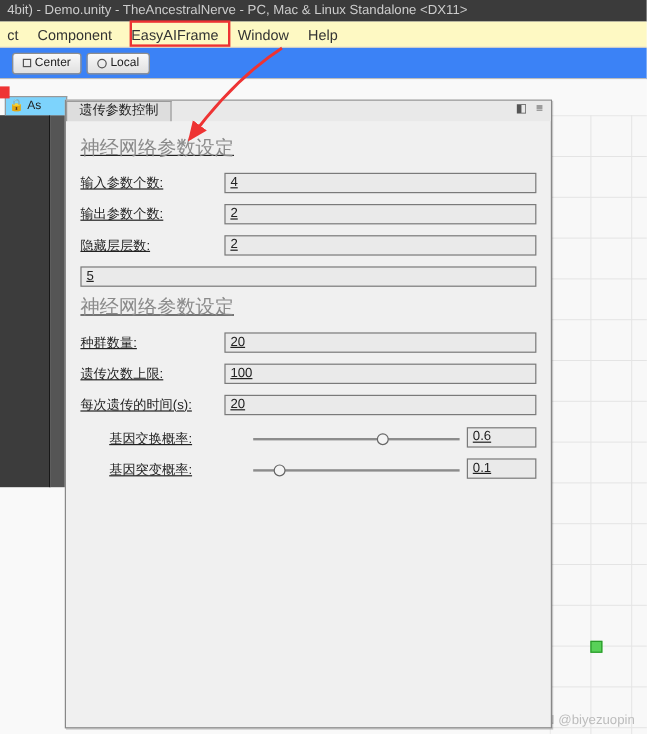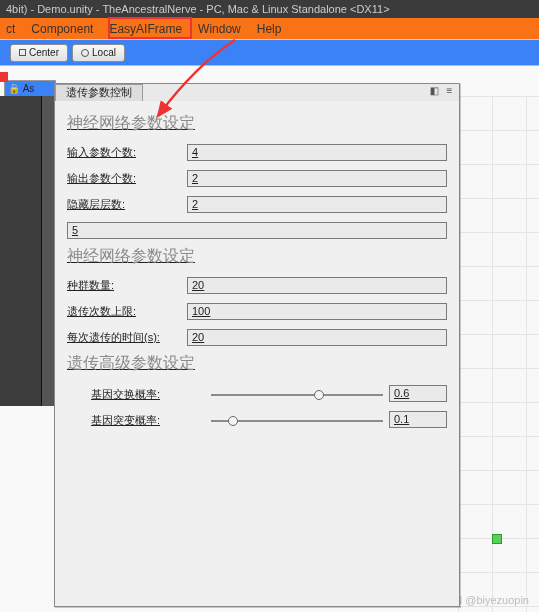--- a/index.html
+++ b/index.html
@@ -1,26 +1,26 @@
 <!DOCTYPE html>
 <html><head>
 <meta charset="utf-8">
 <style>
   * { box-sizing: border-box; margin:0; padding:0; font-family: Arial, "Microsoft YaHei", sans-serif; }
   body { width:539px; height:612px; background:#fff; position:relative; overflow:hidden; font-size:12px; color:#222;}
   .title-bar { height:18px; background:#3b3b3b; color:#ccc; font-size:11px; line-height:18px; padding-left:6px; white-space:nowrap; overflow:hidden;}
-  .menu-bar { height:22px; background:#f97316; border-bottom:1px solid #ccc; display:flex; align-items:center; padding-left:6px; gap:16px; font-size:12px; position:relative;}
+  .menu-bar { height:22px; background:#fef9c3; border-bottom:1px solid #ccc; display:flex; align-items:center; padding-left:6px; gap:16px; font-size:12px; position:relative;}
   .menu-item { color:#333; }
   .menu-highlight { position:absolute; border:2px solid #e33; left:108px; top:-1px; width:84px; height:22px; pointer-events:none;}
   .toolbar { height:26px; background:#3b82f6; border-bottom:1px solid #bcbcbc; display:flex; align-items:center; gap:4px; padding-left:10px;}
   .toolbar-btn { background:linear-gradient(#f9f9f9,#e0e0e0); border:1px solid #8d8d8d; border-radius:3px; height:18px; padding:0 8px; font-size:10px; display:flex; align-items:center; gap:3px;}
   .toolbar-btn .sq { width:7px; height:7px; border:1px solid #555; display:inline-block;}
   .toolbar-btn .glb { width:8px; height:8px; border:1.3px solid #555; border-radius:50%; display:inline-block; position:relative;}
   .work-area { position:absolute; top:66px; left:0; right:0; bottom:0; background:#f9f9f9;}
-  .asset-tab { position:absolute; left:4px; top:14px; width:52px; height:16px; background:#3b82f6; border:1px solid #999; border-bottom:none; font-size:10px; line-height:15px; padding-left:3px; z-index:1;}
+  .asset-tab { position:absolute; left:4px; top:14px; width:52px; height:16px; background:#7dd3fc; border:1px solid #999; border-bottom:none; font-size:10px; line-height:15px; padding-left:3px; z-index:1;}
   .dark-viewport { position:absolute; left:0; top:30px; width:42px; height:310px; background:#3c3c3c; border-right:1px solid #111;}
   .dark-strip { position:absolute; left:42px; top:30px; width:13px; height:310px; background:#555;}
   .grid { position:absolute; left:458px; top:30px; width:100px; height:540px; background:#f8f8f8;}
   .grid::before { content:""; position:absolute; inset:0;
     background-image:linear-gradient(#e4e4e4 1px, transparent 1px), linear-gradient(90deg,#e4e4e4 1px,transparent 1px);
     background-size:34px 34px;}
   .green-handle { position:absolute; width:10px; height:10px; background:#58d158; border:1px solid #2a9a2a; left:492px; top:468px;}
   .panel { position:absolute; left:54px; top:17px; width:406px; height:524px; background:#f0f0f0; border:1px solid #888; box-shadow:1px 1px 0 rgba(0,0,0,.2); z-index:2;text-decoration:underline;}
   .panel-tab-row { height:17px; position:relative; background:#e9e9e9;}
   .panel-tab { position:absolute; left:0; top:0; height:17px; background:#ddd; border:1px solid #9a9a9a; border-bottom:none; padding:0 10px; font-size:11px; line-height:15px;}
@@ -111,21 +111,20 @@
       </div>
       <div class="row">
         <div class="row-label">遗传次数上限:</div>
         <div class="row-input">100</div>
       </div>
       <div class="row">
         <div class="row-label">每次遗传的时间(s):</div>
         <div class="row-input">20</div>
       </div>
 
-      <div class="section-title">遗传高级参数设定</div>
       <div class="slider-row">
         <div class="row-label">基因交换概率:</div>
         <div class="slider-track">
           <div class="line"></div>
             <div class="knob" style="left:60%"></div>
         </div>
         <div class="slider-val">0.6</div>
       </div>
       <div class="slider-row">
         <div class="row-label">基因突变概率:</div>

